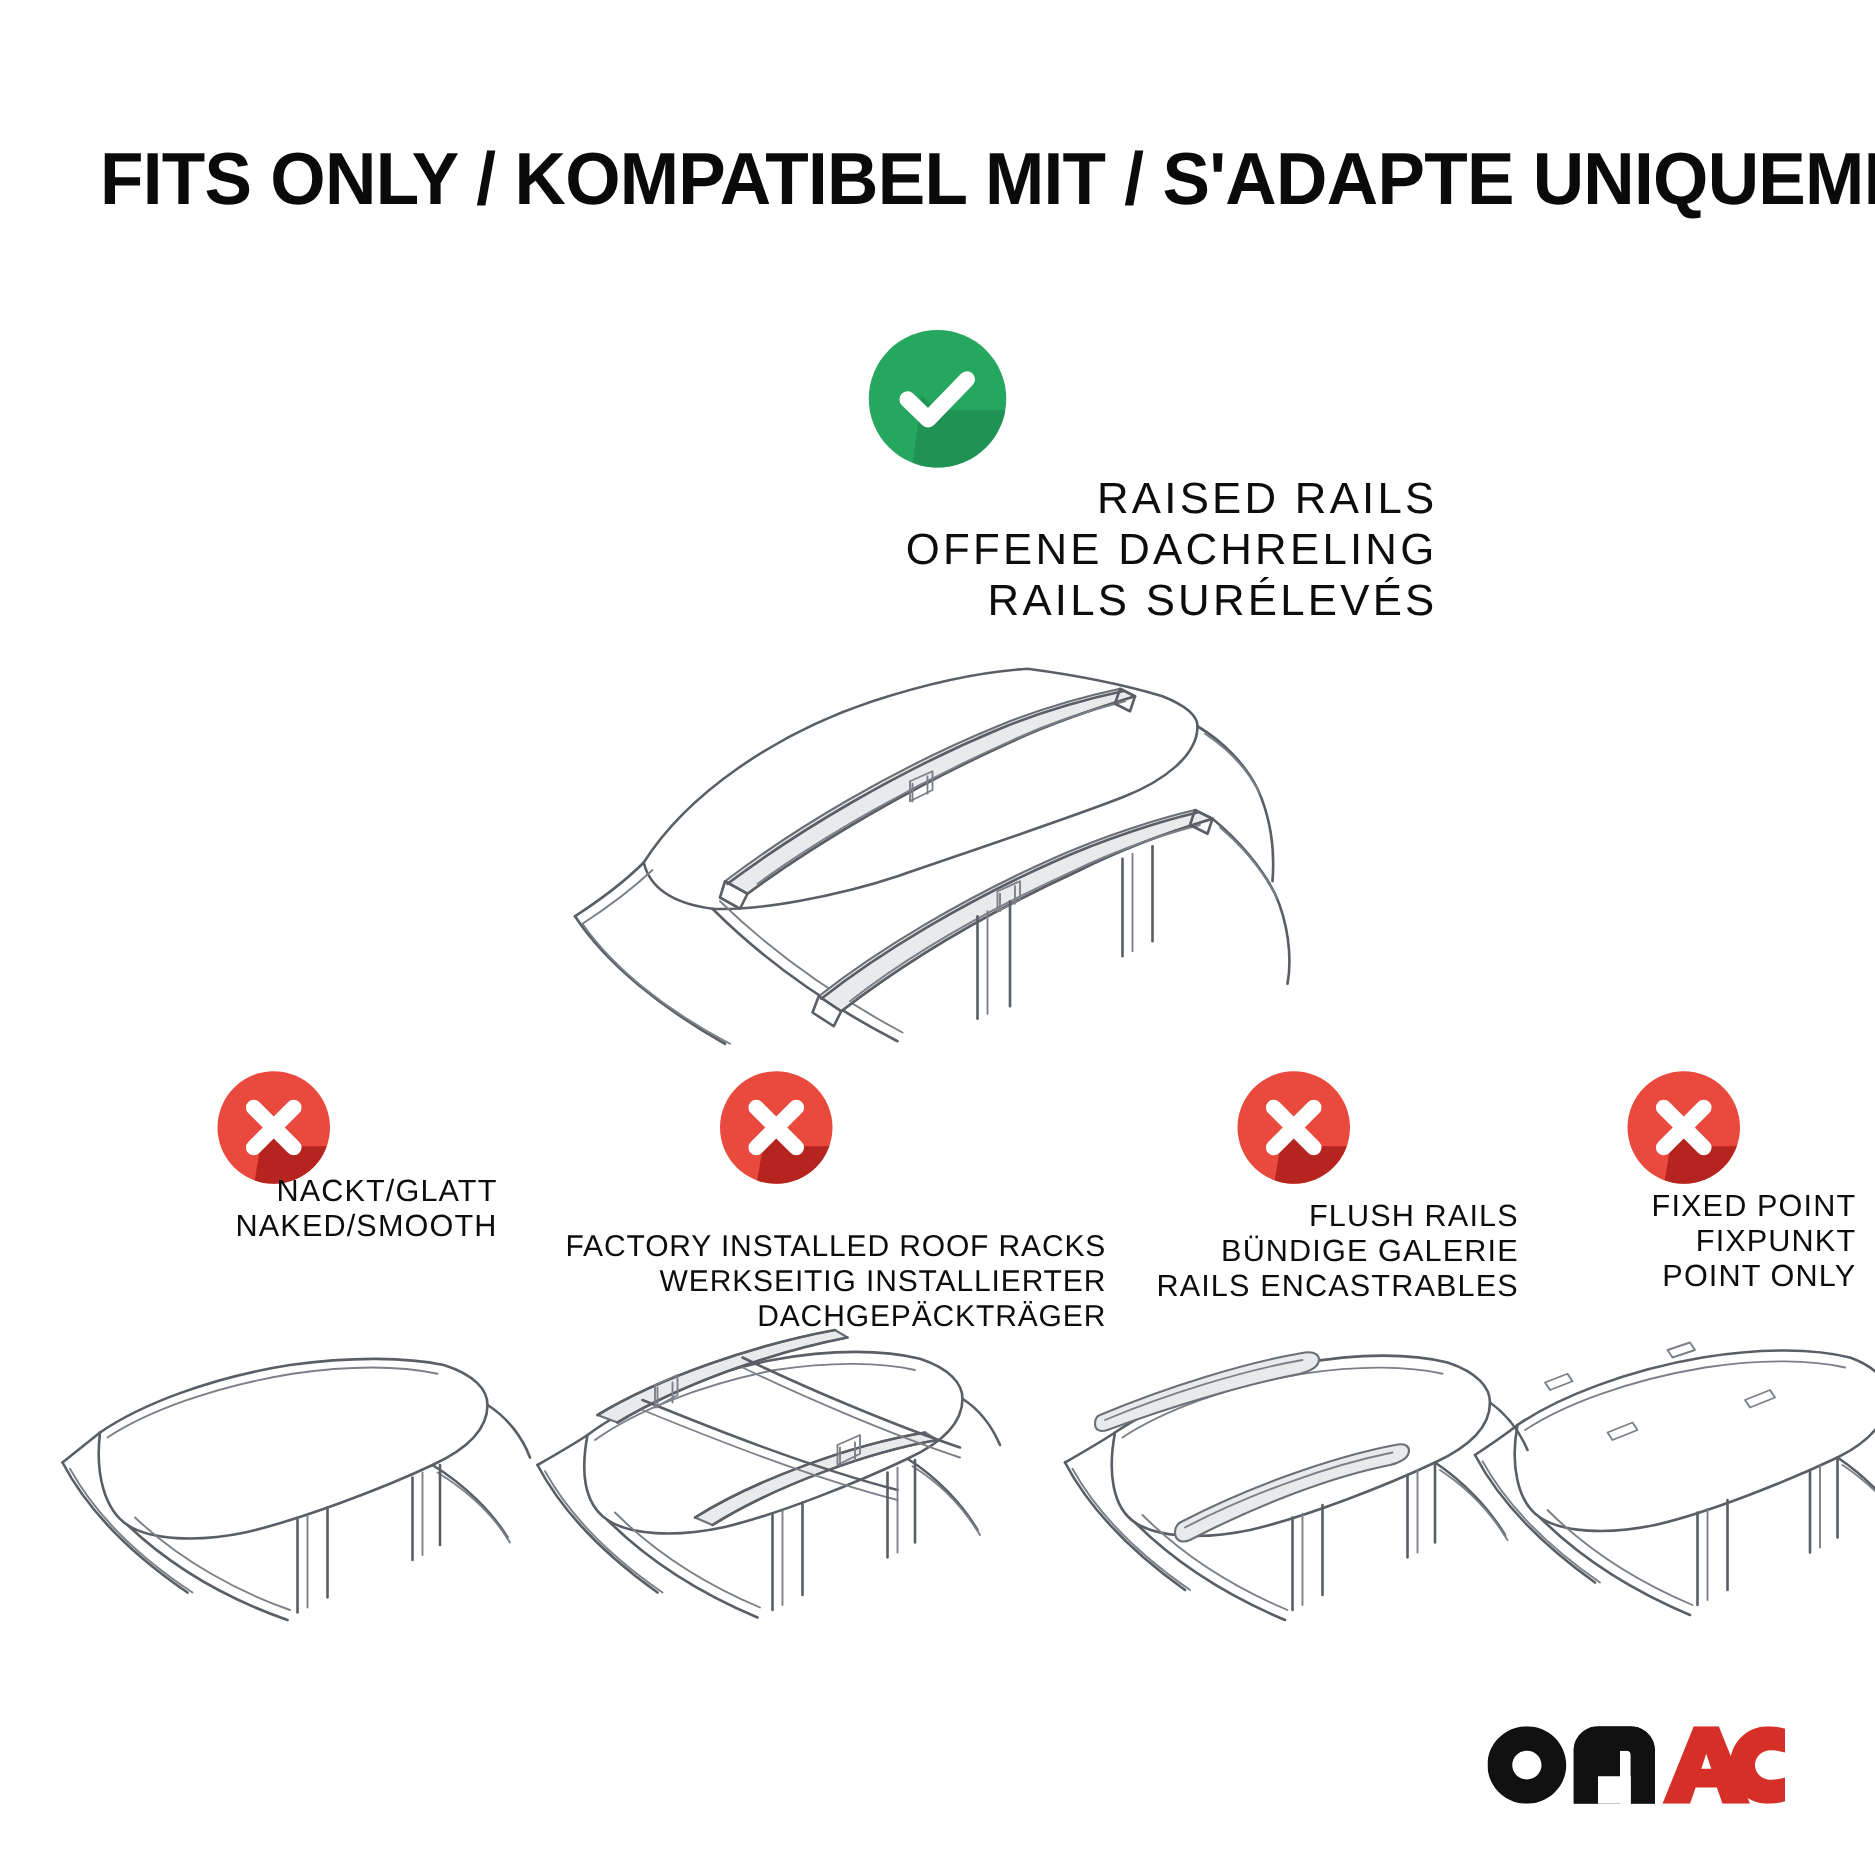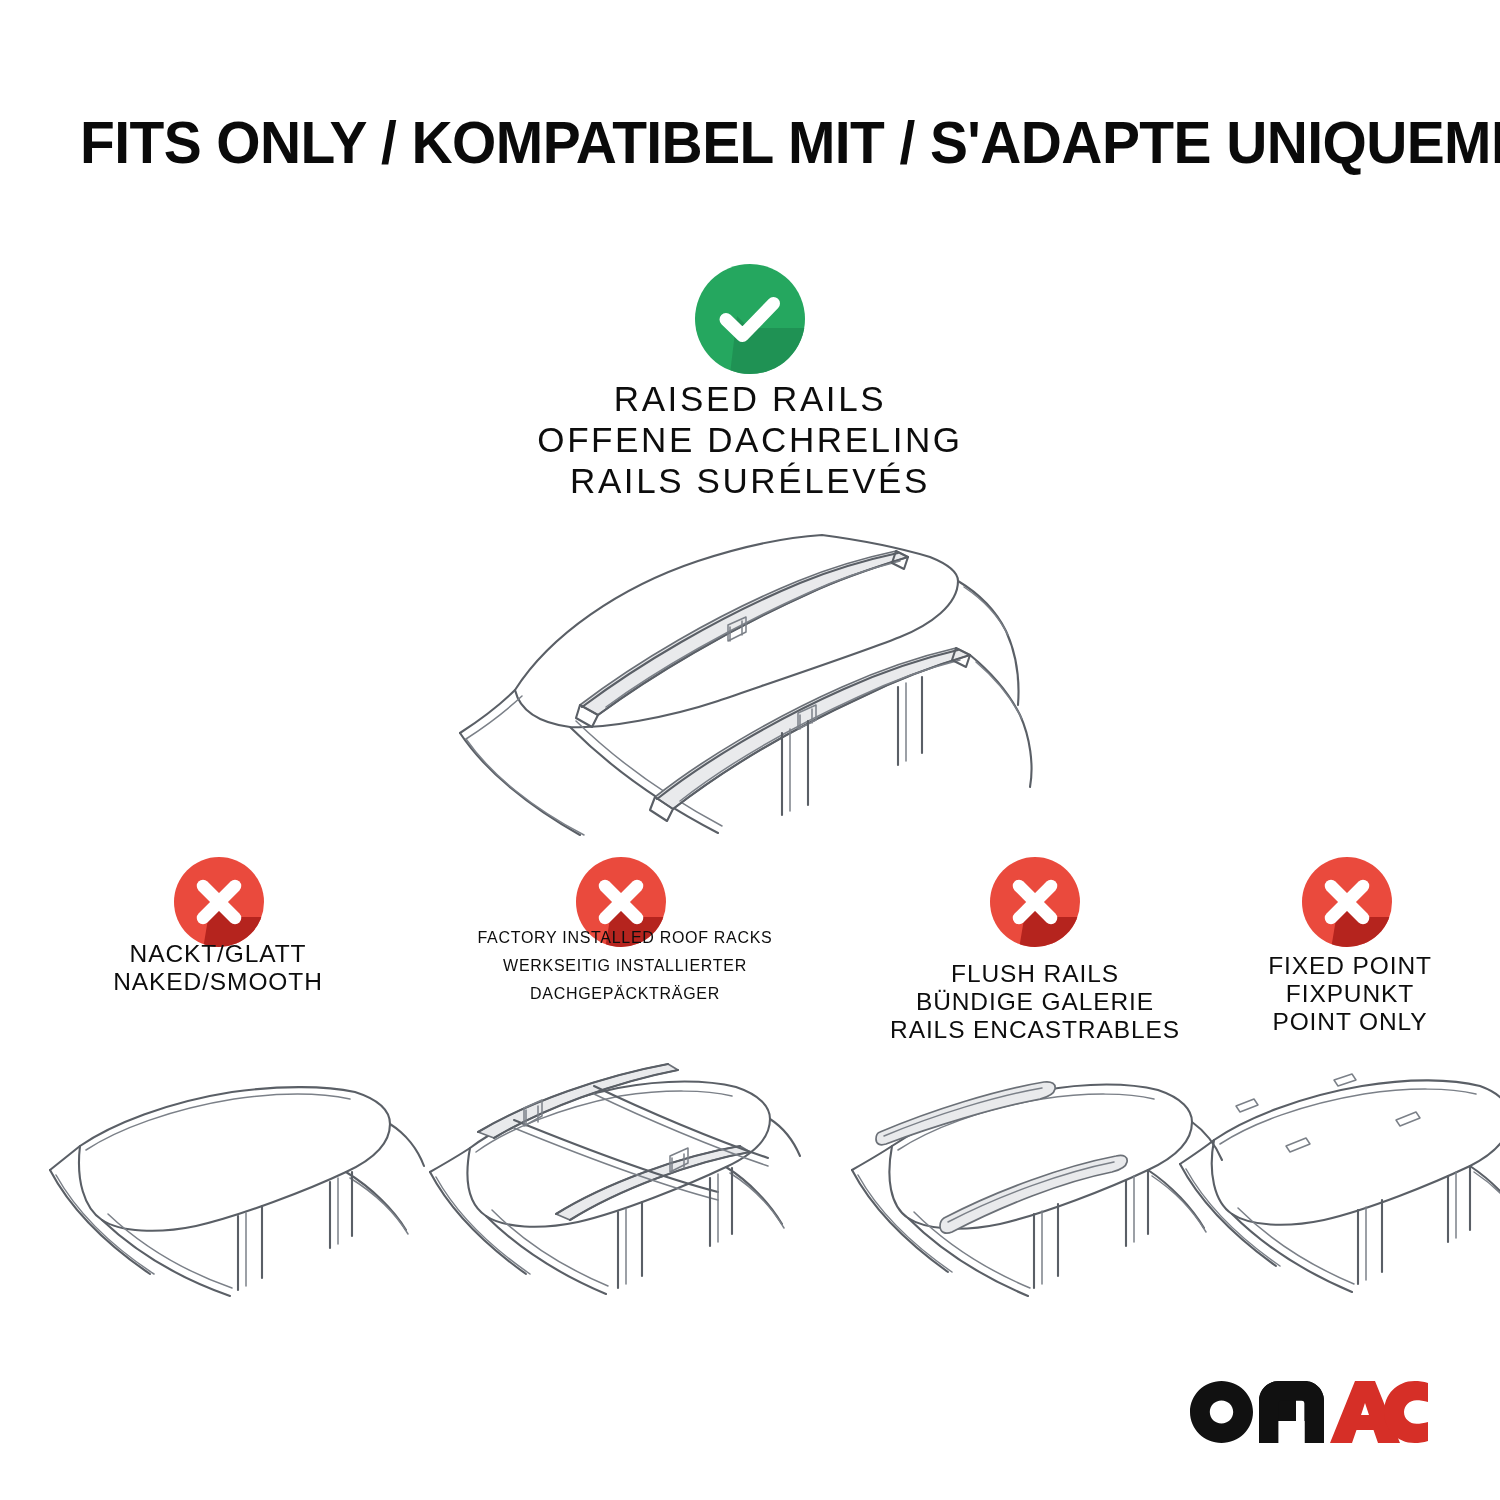--- a/index.html
+++ b/index.html
@@ -27,36 +27,36 @@
     transform-origin:left center;
   }
 
   
   .status-icon { position:absolute; }
   .status-icon svg { display:block; }
 
   
   .label-block {
     position:absolute;
-    text-align:center;
+    text-align:right;
     font-weight:400;
     color:#0d0d0d;
   }
   .label-line { display:block; white-space:nowrap; }
 
   
   #main-label {
     left:350px; top:378px; width:800px;
     font-size:35px; line-height:41px; letter-spacing:2.6px;
   }
 
   
   .bad-label { font-size:24.5px; line-height:28px; letter-spacing:0.9px; }
   #label-naked   { left:38px;   top:940px;  width:360px; }
-  #label-factory { left:365px;  top:924px;  width:520px; font-size:16px; letter-spacing:0.7px;}
+  #label-factory { left:365px;  top:984px;  width:520px; font-size:24px; letter-spacing:0.7px;}
   #label-flush   { left:855px;  top:960px;  width:360px; }
   #label-fixed   { left:1215px; top:952px;  width:270px; }
 
   
   .illus { position:absolute; }
   .illus svg { display:block; overflow:visible; }
   .ln   { fill:none; stroke:#5a5f66; stroke-width:2.1; stroke-linecap:round; stroke-linejoin:round; }
   .ln-t { fill:none; stroke:#7b8088; stroke-width:1.5; stroke-linecap:round; stroke-linejoin:round; }
   .ln-g { fill:#e9eaec; stroke:#6b7077; stroke-width:1.7; stroke-linejoin:round; stroke-linecap:round; }
 

